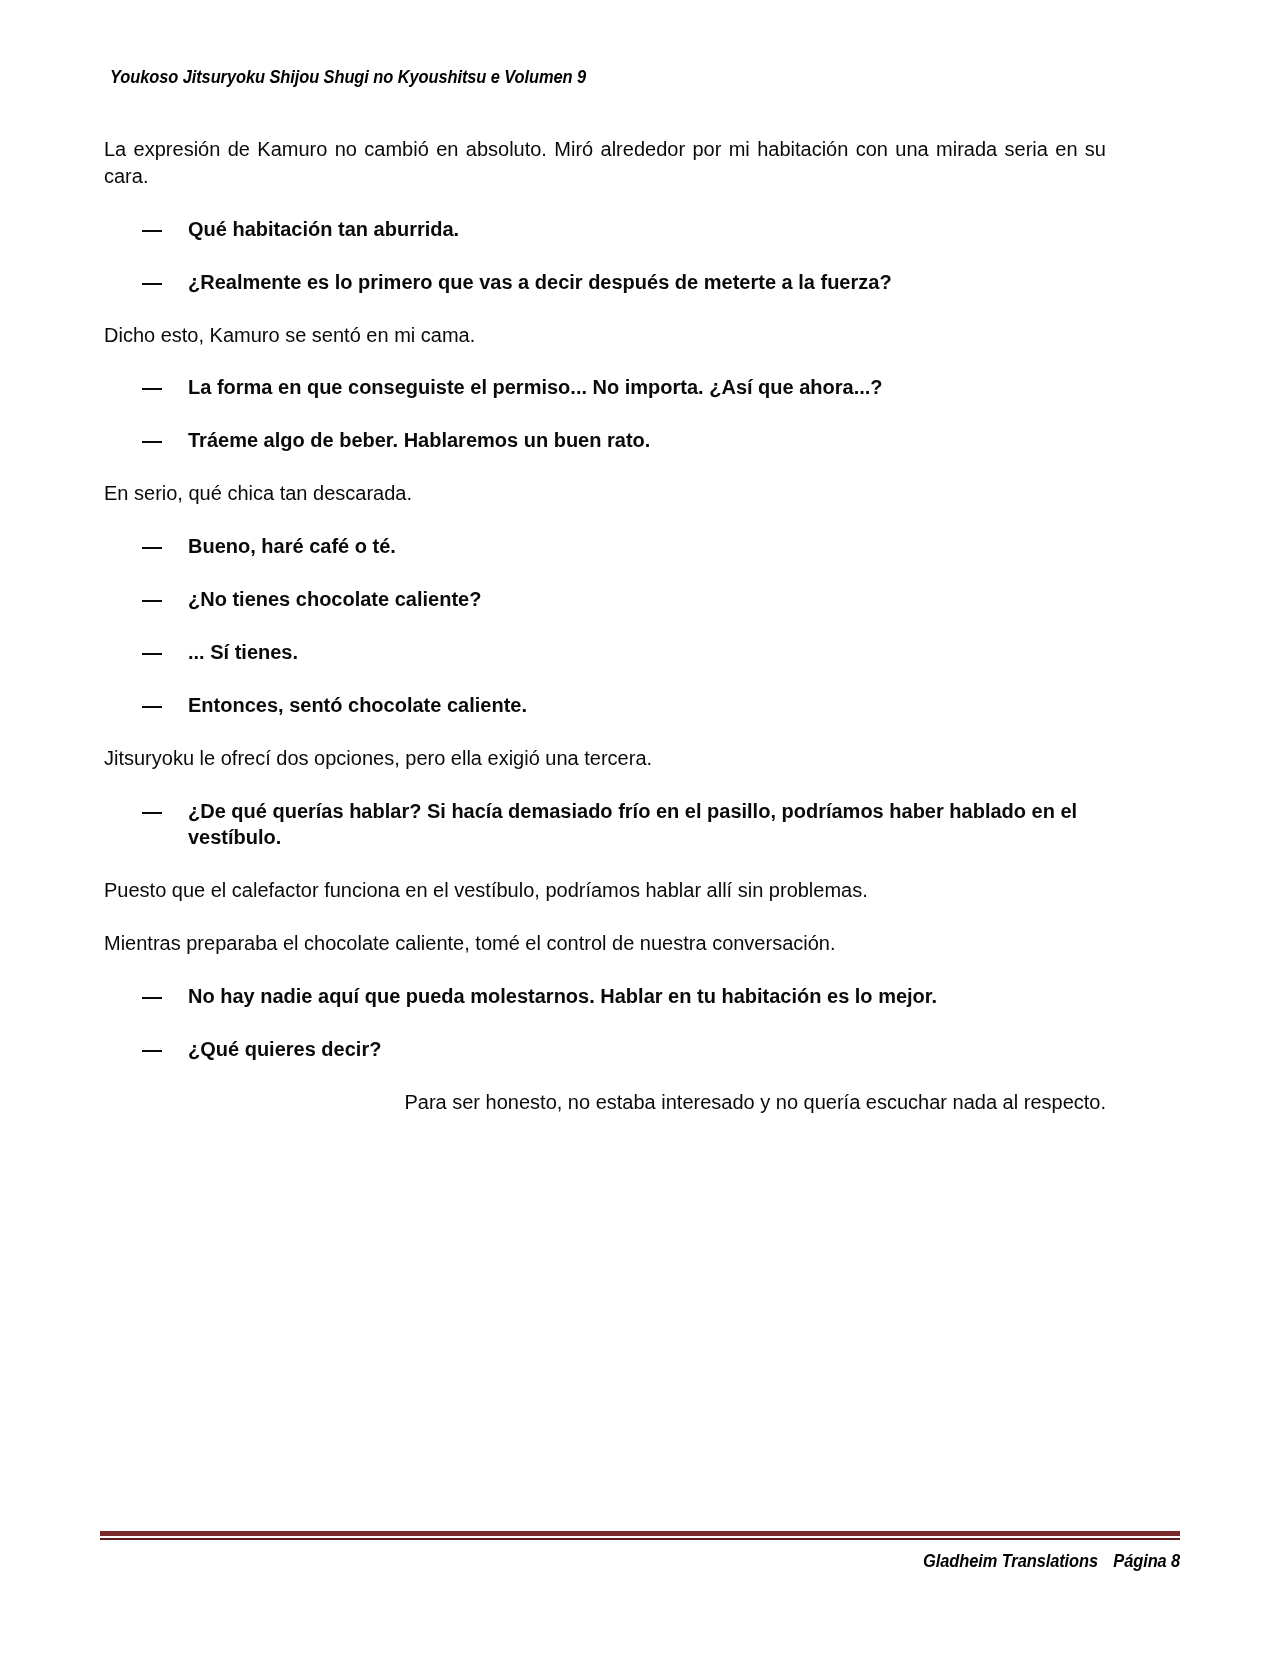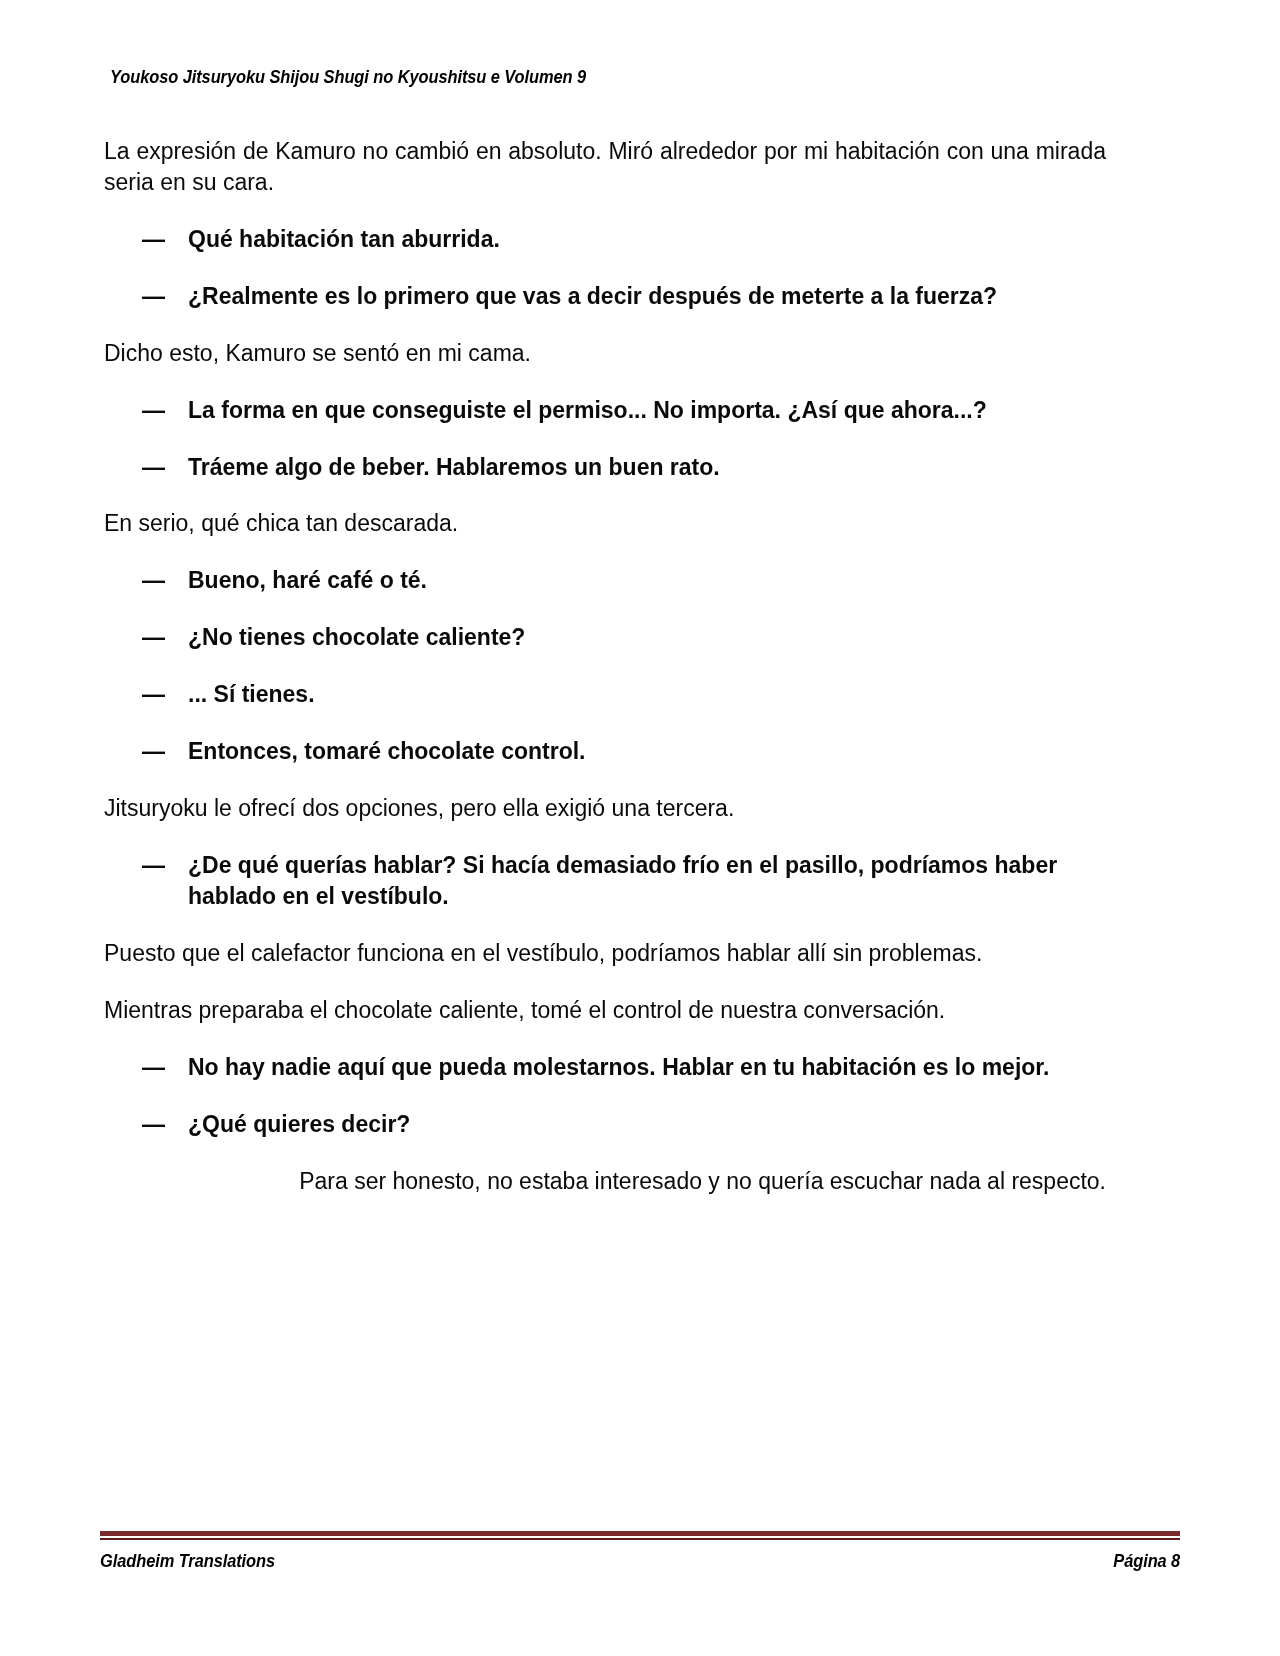--- a/index.html
+++ b/index.html
@@ -47,21 +47,21 @@
   .content {
     position: absolute;
     top: 136px;
     left: 104px;
     width: 1002px;
   }
 
   p.para,
   p.dialogue {
     margin: 0 0 26px 0;
-    font-size: 23px;
+    font-size: 20px;
     line-height: 1.345;
     color: #0a0a0a;
     font-stretch: semi-condensed;
   }
 
   p.para {
     text-align: justify;
     text-justify: inter-word;
   }
   p.para.last {
@@ -98,21 +98,21 @@
     background: #ffffff;
     width: 100%;
   }
   .footer-rule-thin {
     height: 2px;
     background: #5d1f1f;
     width: 100%;
   }
   .footer-row {
     display: flex;
-    justify-content: space-between;
+    justify-content: flex-end;
     align-items: baseline;
     margin-top: 11px;
   }
   .footer-left,
   .footer-right {
     font-size: 17.5px;
     font-weight: bold;
     font-style: italic;
     letter-spacing: -0.1px;
     white-space: nowrap;
@@ -134,21 +134,21 @@
       <p class="para">La expresión de Kamuro no cambió en absoluto. Miró alrededor por mi habitación con una mirada seria en su cara.</p>
       <p class="dialogue"><span class="dash">—</span><span>Qué habitación tan aburrida.</span></p>
       <p class="dialogue"><span class="dash">—</span><span>¿Realmente es lo primero que vas a decir después de meterte a la fuerza?</span></p>
       <p class="para">Dicho esto, Kamuro se sentó en mi cama.</p>
       <p class="dialogue"><span class="dash">—</span><span>La forma en que conseguiste el permiso... No importa. ¿Así que ahora...?</span></p>
       <p class="dialogue"><span class="dash">—</span><span>Tráeme algo de beber. Hablaremos un buen rato.</span></p>
       <p class="para">En serio, qué chica tan descarada.</p>
       <p class="dialogue"><span class="dash">—</span><span>Bueno, haré café o té.</span></p>
       <p class="dialogue"><span class="dash">—</span><span>¿No tienes chocolate caliente?</span></p>
       <p class="dialogue"><span class="dash">—</span><span>... Sí tienes.</span></p>
-      <p class="dialogue"><span class="dash">—</span><span>Entonces, tomaré chocolate control.</span></p>
+      <p class="dialogue"><span class="dash">—</span><span>Entonces, sentó chocolate caliente.</span></p>
       <p class="para">Jitsuryoku le ofrecí dos opciones, pero ella exigió una tercera.</p>
       <p class="dialogue"><span class="dash">—</span><span>¿De qué querías hablar? Si hacía demasiado frío en el pasillo, podríamos haber hablado en el vestíbulo.</span></p>
       <p class="para">Puesto que el calefactor funciona en el vestíbulo, podríamos hablar allí sin problemas.</p>
       <p class="para">Mientras preparaba el chocolate caliente, tomé el control de nuestra conversación.</p>
       <p class="dialogue"><span class="dash">—</span><span>No hay nadie aquí que pueda molestarnos. Hablar en tu habitación es lo mejor.</span></p>
       <p class="dialogue"><span class="dash">—</span><span>¿Qué quieres decir?</span></p>
       <p class="para last">Para ser honesto, no estaba interesado y no quería escuchar nada al respecto.</p>
     </div>
 
   <div class="doc-footer">

